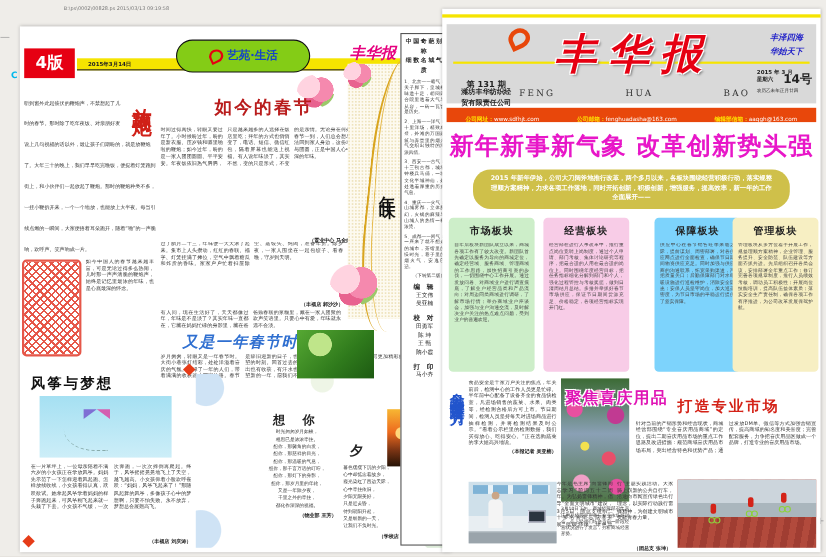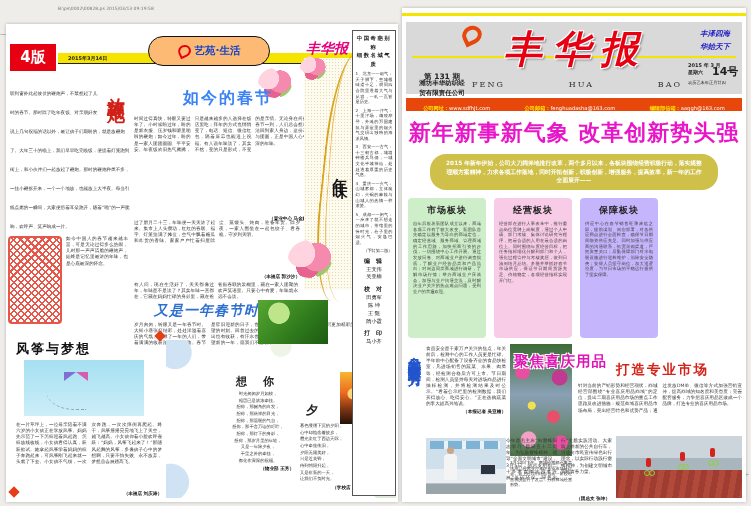--- a/index.html
+++ b/index.html
@@ -1,57 +1,57 @@
 <!DOCTYPE html>
 <html><head>
 <meta charset="utf-8">
 <style>
   *{margin:0;padding:0;box-sizing:border-box;}
   html,body{background:#dfddd8;}
   .canvas{position:relative;width:751px;height:506px;background:#efede9;overflow:hidden;
           font-family:"DejaVu Sans",sans-serif;color:#222;}
   .page{position:absolute;background:#fff;box-shadow:0 0 3px rgba(0,0,0,.25);}
-  #pageL{left:6px;top:24px;width:392px;height:478px;}
+  #pageL{left:18px;top:24px;width:392px;height:478px;}
   #pageR{left:402px;top:8px;width:344px;height:494px;}
   .abs{position:absolute;}
   .t{font-size:4.6px;line-height:1.34;text-align:justify;color:#333;}
   .pre{white-space:pre-line;}
   .sig{display:block;text-align:right;font-weight:bold;font-size:4.6px;color:#111;margin-top:2px;}
   .vtext{writing-mode:vertical-rl;text-orientation:upright;}
 
   
   .cmykbar{left:10px;top:20px;font-size:8px;font-weight:bold;letter-spacing:2px;margin-top:44px;}
   .cmykbar .c{color:#00b7eb}.cmykbar .m{color:#ec008c}.cmykbar .y{color:#e6d400}.cmykbar .k{color:#000}
   .fileinfo{left:58px;top:6px;font-size:4.5px;color:#777;}
   .mark{color:#9a9a9a;font-size:9px;line-height:1;}
 
   
   .badge{left:4px;top:20px;width:46px;height:27px;background:#e60012;color:#fff;
          font-size:15px;font-weight:bold;text-align:center;line-height:27px;}
   .ybar{left:52px;top:29px;width:338px;height:11px;background:#f5e400;border-bottom:1px solid #222;}
   .ldate{left:62px;top:31px;font-size:5px;font-weight:bold;color:#222;}
-  .sectab{left:142px;top:12px;width:122px;height:30px;background:#fdba74;border:1.6px solid #111;
+  .sectab{left:142px;top:12px;width:122px;height:30px;background:#84cc16;border:1.6px solid #111;
           border-radius:15px;display:flex;align-items:center;justify-content:center;gap:4px;z-index:2;}
   .miniswirl{width:13px;height:12px;border:2.4px solid #e60012;border-radius:60% 60% 60% 0;
              transform:rotate(-25deg);}
   .sectitle{font-size:10.5px;font-weight:bold;color:#1544c8;}
   .lpaper{left:300px;top:16px;font-size:14px;font-weight:bold;font-style:italic;
           color:#e6007e;font-family:"DejaVu Serif",serif;}
 
   
   .fangwrap{left:4px;top:56px;width:120px;height:152px;}
   .fangtitle{float:right;writing-mode:vertical-rl;text-orientation:upright;font-size:18px;
              font-weight:bold;color:#d02018;margin:4px 2px 4px 6px;letter-spacing:4px;}
   .papercut{left:2px;top:212px;width:54px;height:88px;border:2px solid #e23a2a;border-radius:4px;opacity:.85;
             background:repeating-linear-gradient(45deg,#e23a2a 0 1.5px,transparent 1.5px 5px),
                        repeating-linear-gradient(-45deg,#e23a2a 0 1.5px,transparent 1.5px 5px);}
   .fang2{left:60px;top:212px;width:62px;height:88px;overflow:hidden;}
 
   .rujintitle{left:140px;top:64px;width:164px;height:24px;font-size:16px;font-weight:bold;
-              color:#3b82f6;text-align:center;letter-spacing:2px;}
+              color:#b91c1c;text-align:center;letter-spacing:2px;}
   .flowerdeco{width:34px;height:30px;border-radius:50%;
      background:radial-gradient(circle at 30% 35%,#ffd3e0 0 35%,transparent 36%),
                 radial-gradient(circle at 65% 45%,#f589ae 0 40%,transparent 41%),
                 radial-gradient(circle at 45% 70%,#e8628f 0 32%,transparent 33%),
                 radial-gradient(circle at 80% 75%,#9cc86a 0 22%,transparent 23%);}
   .rujinbody{left:128px;top:92px;width:178px;height:98px;column-count:3;column-gap:4px;overflow:hidden;}
   .rujinsig{left:236px;top:190px;width:70px;}
 
   .nwstrip{left:298px;top:34px;width:58px;height:232px;background:#fdfaf0;
            background-image:radial-gradient(#e8d9a8 .5px,transparent .6px);background-size:3px 3px;}
@@ -144,21 +144,21 @@
   .headline{left:4px;top:110px;width:336px;font-size:22px;font-weight:bold;color:#e816c8;
             text-align:center;letter-spacing:1px;}
   .introbox{left:28px;top:146px;width:288px;height:36px;background:#cfc04a;border-radius:16px;
             color:#fff;font-size:5.8px;font-weight:bold;line-height:1.5;text-align:center;
             padding:5px 16px;}
   .secbox{top:190px;width:78px;height:140px;border-radius:4px;padding:6px 5px 4px;}
   .secbox h3{font-size:9px;text-align:center;color:#222;margin-bottom:4px;letter-spacing:1px;}
   .secbody{font-size:4.3px;line-height:1.32;text-align:justify;color:#444;overflow:hidden;height:112px;}
   #sec0{left:6px;background:#cdeec9;}
   #sec1{left:92px;background:#f8cce7;}
-  #sec2{left:178px;background:#c4b5fd;}
+  #sec2{left:193px;background:#7dd3fc;}
   #sec3{left:264px;background:#f7efc3;}
 
   .foodblk{left:4px;top:336px;width:100px;height:152px;}
   .foodtitle{position:absolute;left:0;top:2px;font-size:13.5px;font-weight:bold;color:#2255cc;
              letter-spacing:2px;}
   .foodbody{position:absolute;left:20px;top:2px;width:80px;height:88px;overflow:hidden;}
   .labimg{position:absolute;left:20px;top:94px;width:80px;height:56px;overflow:hidden;
           background:linear-gradient(180deg,#cfe0ea 0 55%,#e8eef2 55% 80%,#b9c2c8 80%);}
   .labperson{position:absolute;left:18px;top:16px;width:13px;height:26px;background:#f4f4f4;border-radius:4px 4px 0 0;}
   .labhead{position:absolute;left:21px;top:9px;width:7px;height:7px;border-radius:50%;background:#caa586;}
@@ -377,20 +377,24 @@
       <div class="secbody">自年后板块新团队成立以来，商城各项工作有了较大改变。新团队首先确定以服务为导向的商城定位，确定经营域、服务商域、管理商域的工作思路，加快招商引资的步伐，一切围绕中心工作开展。通过发放问卷、对商域业户进行调查摸底，了解业户经营品类和产品流向；对周边同类商域进行调研，了解市场行情；举办商域业户座谈会，加强与业户沟通交流，及时解决业户关注的热点难点问题，受到业户的普遍欢迎。</div>
     </div>
     <div class="abs secbox" id="sec1">
       <h3>经营板块</h3>
       <div class="secbody">经营部在进行人事改革中，推行重点岗位竞聘上岗制度，通过个人申请、部门考核、集体讨论研究等程序，把最合适的人用在最合适的岗位上。同时围绕年度经营目标，把任务指标细化分解到部门和个人，强化过程管控与考核奖惩，做到日清周结月总结。多措并举抓好春节市场供应，保证节日期间货源充足、价格稳定，各项经营指标实现开门红。</div>
     </div>
     <div class="abs secbox" id="sec2">
       <h3>保障板块</h3>
       <div class="secbody">供应中心在春节销售旺季来临之际，提前谋划、周密部署，对各供应网点进行全面检查，确保节日期间物资供应充足。同时加强与供应商的沟通联系，拓宽采购渠道，严把质量关口；后勤保障部门对水电暖设施进行巡检维护，消除安全隐患；安保人员坚守岗位，加大巡逻密度，为节日市场的平稳运行提供了坚实保障。</div>
     </div>
+    <div class="abs secbox" id="sec3">
+      <h3>管理板块</h3>
+      <div class="secbody">管理板块从多方位着手开展工作，规整理顺方案精神，企业管理、服务提升、安全防范、队伍建设等方面齐抓共进。先后组织召开各类会议，安排部署全年重点工作；修订完善各项规章制度，推行人员绩效考核，调动员工积极性；开展岗位技能培训，提高队伍整体素质；落实安全生产责任制，确保各项工作有序推进，为公司改革发展保驾护航。</div>
+    </div>
 
     <div class="abs foodblk">
       <div class="foodtitle vtext">食品安全保障更有力</div>
       <div class="foodbody t">
         <span>食品安全是千家万户关注的焦点，年关前后，检测中心的工作人员更是忙碌。半年前中心配备了设备齐全的食品快检室，凡进场销售的蔬菜、水果、肉类等，经检测合格后方可上市。节日期间，检测人员坚持每天对进场商品进行抽样检测，并将检测结果及时公示。“看着公示栏里的检测数据，我们买得放心、吃得安心。”正在选购蔬菜的李大姐高兴地说。</span>
         <span class="sig">（本报记者 吴亚楠）</span>
       </div>
       <div class="labimg">
         <div class="labposter"></div>
         <div class="labperson"></div>

